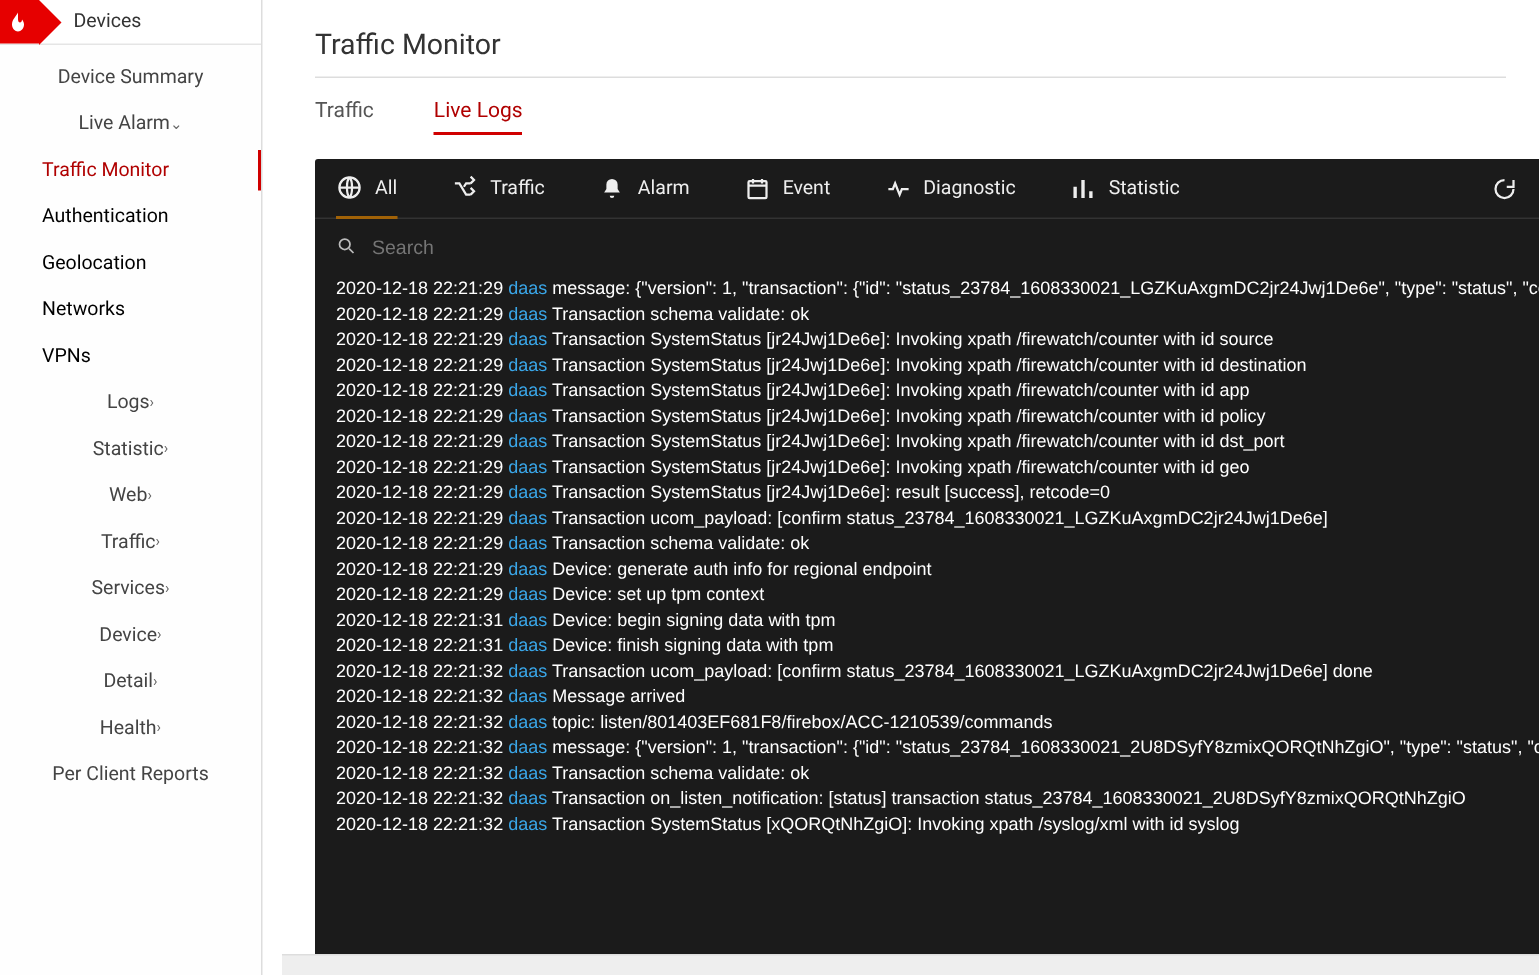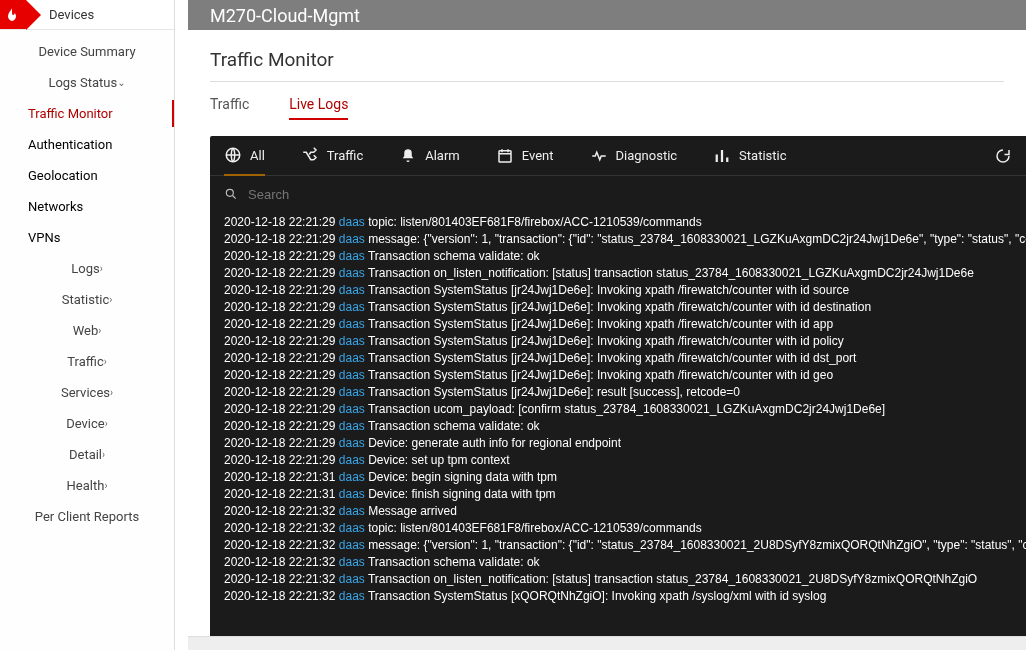--- a/index.html
+++ b/index.html
@@ -63,21 +63,21 @@
           </svg>
       </div>
       <div class="logo-arrow"></div>
       <div class="breadcrumb">Devices</div>
     </div>
     <nav class="nav">
       <div class="nav-item">
           <span>Device Summary</span>
         </div>
       <div class="nav-item">
-          <span>Logs Status</span>
+          <span>Live Alarm</span>
           <span class="caret">⌄</span>
         </div>
       <div class="nav-sub active">Traffic Monitor</div>
       <div class="nav-sub">Authentication</div>
       <div class="nav-sub">Geolocation</div>
       <div class="nav-sub">Networks</div>
       <div class="nav-sub">VPNs</div>
       <div class="nav-item">
           <span>Logs</span>
           <span class="caret">›</span>
@@ -110,21 +110,20 @@
           <span>Health</span>
           <span class="caret">›</span>
         </div>
       <div class="nav-item">
           <span>Per Client Reports</span>
         </div>
     </nav>
   </aside>
 
   <main class="main">
-    <div class="titlebar">M270-Cloud-Mgmt</div>
     <div class="page-head">
       <h2 class="page-title">Traffic Monitor</h2>
     </div>
     <div class="tabs">
       <div class="tab">Traffic</div>
       <div class="tab active">Live Logs</div>
     </div>
 
     <div class="log-panel">
       <div class="log-tabs">
@@ -174,37 +173,36 @@
         </div>
       </div>
       <div class="log-search">
         <svg viewBox="0 0 24 24">
             <circle cx="10" cy="10" r="6" stroke-width="2"></circle>
             <path d="M15 15l5 5" stroke-width="2"></path>
           </svg>
         <input type="text" placeholder="Search" style="">
       </div>
       <div class="log-list" id="log-list">
-          <div class="log-line"><span class="ts">2020-12-18 22:21:29</span> <span class="lvl">daas</span> <span> topic: listen/801403EF681F8/firebox/ACC-1210539/commands</span></div>
           <div class="log-line"><span class="ts">2020-12-18 22:21:29</span> <span class="lvl">daas</span> <span> message: {"version": 1, "transaction": {"id": "status_23784_1608330021_LGZKuAxgmDC2jr24Jwj1De6e", "type": "status", "commands</span></div>
           <div class="log-line"><span class="ts">2020-12-18 22:21:29</span> <span class="lvl">daas</span> <span>Transaction schema validate: ok</span></div>
-          <div class="log-line"><span class="ts">2020-12-18 22:21:29</span> <span class="lvl">daas</span> <span>Transaction on_listen_notification: [status] transaction status_23784_1608330021_LGZKuAxgmDC2jr24Jwj1De6e</span></div>
           <div class="log-line"><span class="ts">2020-12-18 22:21:29</span> <span class="lvl">daas</span> <span>Transaction SystemStatus [jr24Jwj1De6e]: Invoking xpath /firewatch/counter with id source</span></div>
           <div class="log-line"><span class="ts">2020-12-18 22:21:29</span> <span class="lvl">daas</span> <span>Transaction SystemStatus [jr24Jwj1De6e]: Invoking xpath /firewatch/counter with id destination</span></div>
           <div class="log-line"><span class="ts">2020-12-18 22:21:29</span> <span class="lvl">daas</span> <span>Transaction SystemStatus [jr24Jwj1De6e]: Invoking xpath /firewatch/counter with id app</span></div>
           <div class="log-line"><span class="ts">2020-12-18 22:21:29</span> <span class="lvl">daas</span> <span>Transaction SystemStatus [jr24Jwj1De6e]: Invoking xpath /firewatch/counter with id policy</span></div>
           <div class="log-line"><span class="ts">2020-12-18 22:21:29</span> <span class="lvl">daas</span> <span>Transaction SystemStatus [jr24Jwj1De6e]: Invoking xpath /firewatch/counter with id dst_port</span></div>
           <div class="log-line"><span class="ts">2020-12-18 22:21:29</span> <span class="lvl">daas</span> <span>Transaction SystemStatus [jr24Jwj1De6e]: Invoking xpath /firewatch/counter with id geo</span></div>
           <div class="log-line"><span class="ts">2020-12-18 22:21:29</span> <span class="lvl">daas</span> <span>Transaction SystemStatus [jr24Jwj1De6e]: result [success], retcode=0</span></div>
           <div class="log-line"><span class="ts">2020-12-18 22:21:29</span> <span class="lvl">daas</span> <span>Transaction ucom_payload: [confirm status_23784_1608330021_LGZKuAxgmDC2jr24Jwj1De6e]</span></div>
           <div class="log-line"><span class="ts">2020-12-18 22:21:29</span> <span class="lvl">daas</span> <span>Transaction schema validate: ok</span></div>
           <div class="log-line"><span class="ts">2020-12-18 22:21:29</span> <span class="lvl">daas</span> <span>Device: generate auth info for regional endpoint</span></div>
           <div class="log-line"><span class="ts">2020-12-18 22:21:29</span> <span class="lvl">daas</span> <span>Device: set up tpm context</span></div>
           <div class="log-line"><span class="ts">2020-12-18 22:21:31</span> <span class="lvl">daas</span> <span>Device: begin signing data with tpm</span></div>
           <div class="log-line"><span class="ts">2020-12-18 22:21:31</span> <span class="lvl">daas</span> <span>Device: finish signing data with tpm</span></div>
+          <div class="log-line"><span class="ts">2020-12-18 22:21:32</span> <span class="lvl">daas</span> <span>Transaction ucom_payload: [confirm status_23784_1608330021_LGZKuAxgmDC2jr24Jwj1De6e] done</span></div>
           <div class="log-line"><span class="ts">2020-12-18 22:21:32</span> <span class="lvl">daas</span> <span>Message arrived</span></div>
           <div class="log-line"><span class="ts">2020-12-18 22:21:32</span> <span class="lvl">daas</span> <span> topic: listen/801403EF681F8/firebox/ACC-1210539/commands</span></div>
           <div class="log-line"><span class="ts">2020-12-18 22:21:32</span> <span class="lvl">daas</span> <span> message: {"version": 1, "transaction": {"id": "status_23784_1608330021_2U8DSyfY8zmixQORQtNhZgiO", "type": "status", "command</span></div>
           <div class="log-line"><span class="ts">2020-12-18 22:21:32</span> <span class="lvl">daas</span> <span>Transaction schema validate: ok</span></div>
           <div class="log-line"><span class="ts">2020-12-18 22:21:32</span> <span class="lvl">daas</span> <span>Transaction on_listen_notification: [status] transaction status_23784_1608330021_2U8DSyfY8zmixQORQtNhZgiO</span></div>
           <div class="log-line"><span class="ts">2020-12-18 22:21:32</span> <span class="lvl">daas</span> <span>Transaction SystemStatus [xQORQtNhZgiO]: Invoking xpath /syslog/xml with id syslog</span></div>
         </div>
     </div>
     <div class="bottom-scroll"></div>
   </main>

